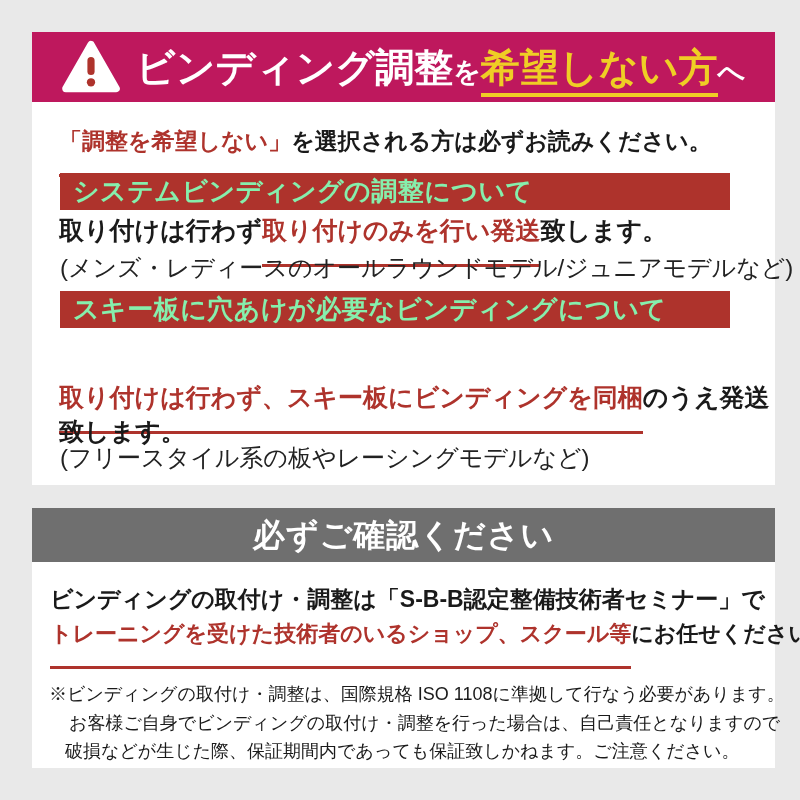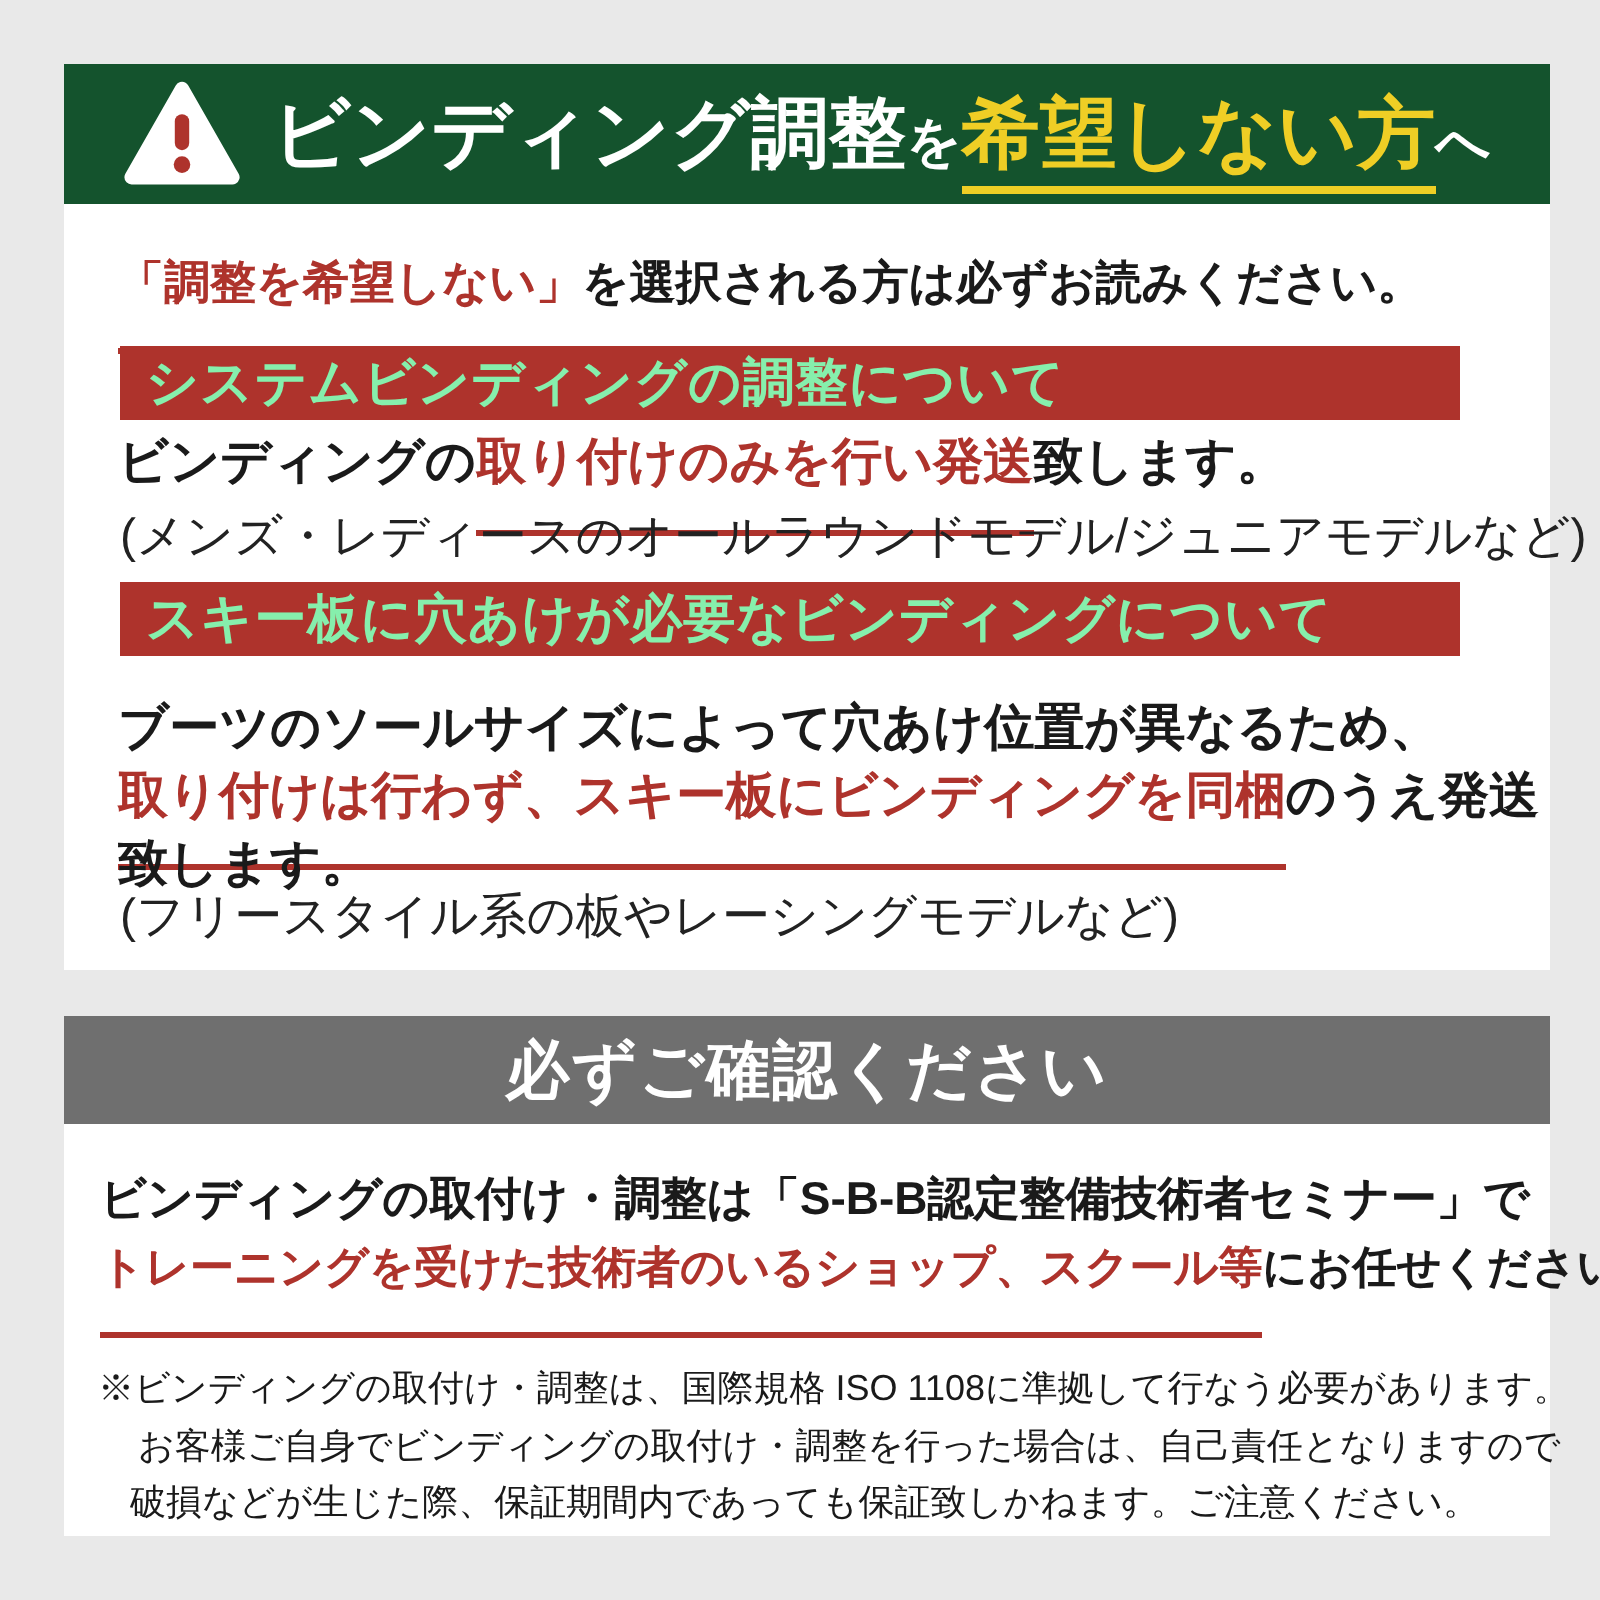--- a/index.html
+++ b/index.html
@@ -9,21 +9,21 @@
     font-family:"Liberation Sans",sans-serif;
     position:relative;
     overflow:hidden;
     -webkit-font-smoothing:antialiased;
   }
   .abs{position:absolute;}
 
   
   .header{
     left:32px;top:32px;width:743px;height:70px;
-    background:#14532d;
+    background:#be185d;
     display:flex;align-items:center;justify-content:center;
     gap:16px;
   }
   .header .ttl{
     color:#fff;font-weight:900;font-size:39px;line-height:1;
     letter-spacing:0px;white-space:nowrap;
   }
   .ttl .small{font-size:27px;}
   .ttl .hl{
     color:#EFCE25;
@@ -90,27 +90,26 @@
   </span>
   <span class="ttl"><span>ビンディング調整</span><span class="small">を</span><span class="hl">希望しない方</span><span class="small">へ</span></span>
 </div>
 
 <div class="abs box1">
 
   <div class="abs jline line-a"><span class="redline">「調整を希望しない」</span><span>を選択される方は必ずお読みください。</span></div>
 
   <div class="abs sec-banner banner1"><span>システムビンディングの調整について</span></div>
 
-  <div class="abs jline line-b"><span>ビンディングの</span><span class="redline">取り付けのみを行い発送</span><span>致します。</span></div>
+  <div class="abs jline line-b"><span>取り付けは行わず</span><span class="redline">取り付けのみを行い発送</span><span>致します。</span></div>
 
   <div class="abs paren line-c">(メンズ・レディースのオールラウンドモデル/ジュニアモデルなど)</div>
 
   <div class="abs sec-banner banner2"><span>スキー板に穴あけが必要なビンディングについて</span></div>
 
-  <div class="abs jline line-d">ブーツのソールサイズによって穴あけ位置が異なるため、</div>
 
   <div class="abs jline line-e"><span class="redline">取り付けは行わず、スキー板にビンディングを同梱</span><span>のうえ発送</span></div>
 
   <div class="abs jline line-f">致します。</div>
 
   <div class="abs paren line-g">(フリースタイル系の板やレーシングモデルなど)</div>
 </div>
 
 <div class="abs confirm-banner"><span>必ずご確認ください</span></div>
 

